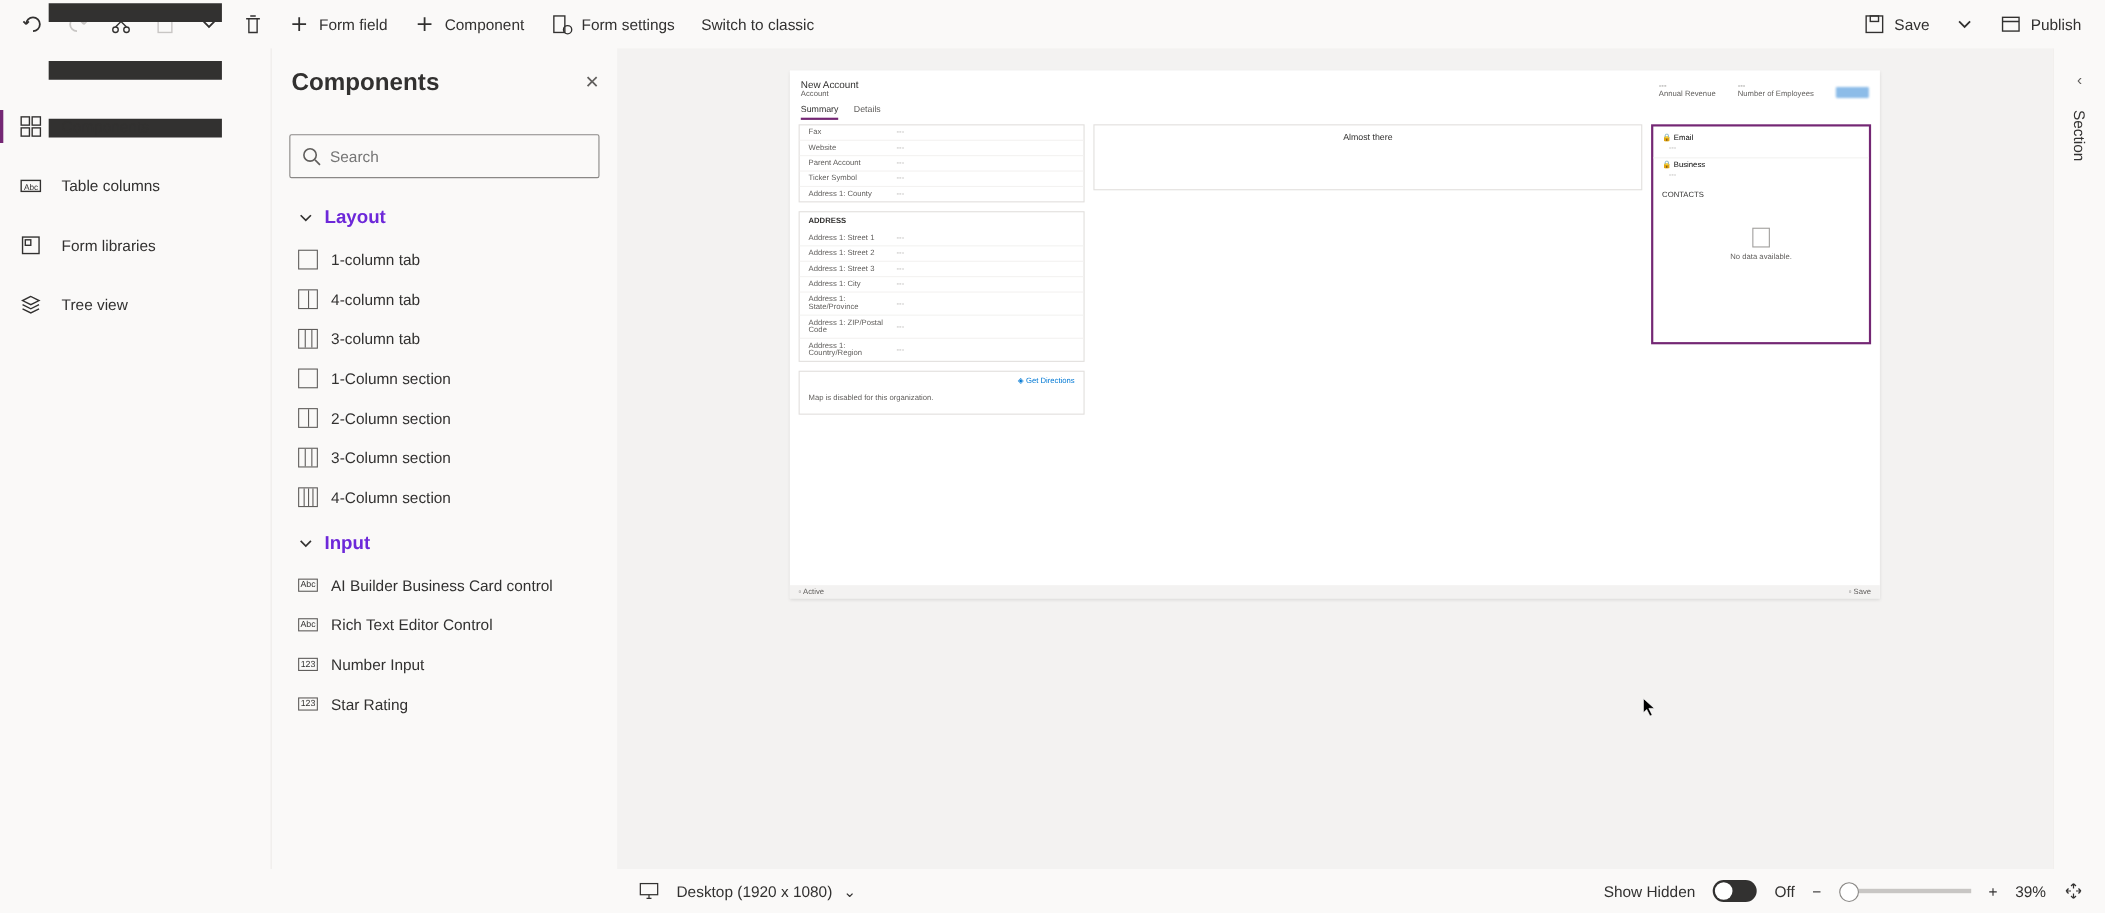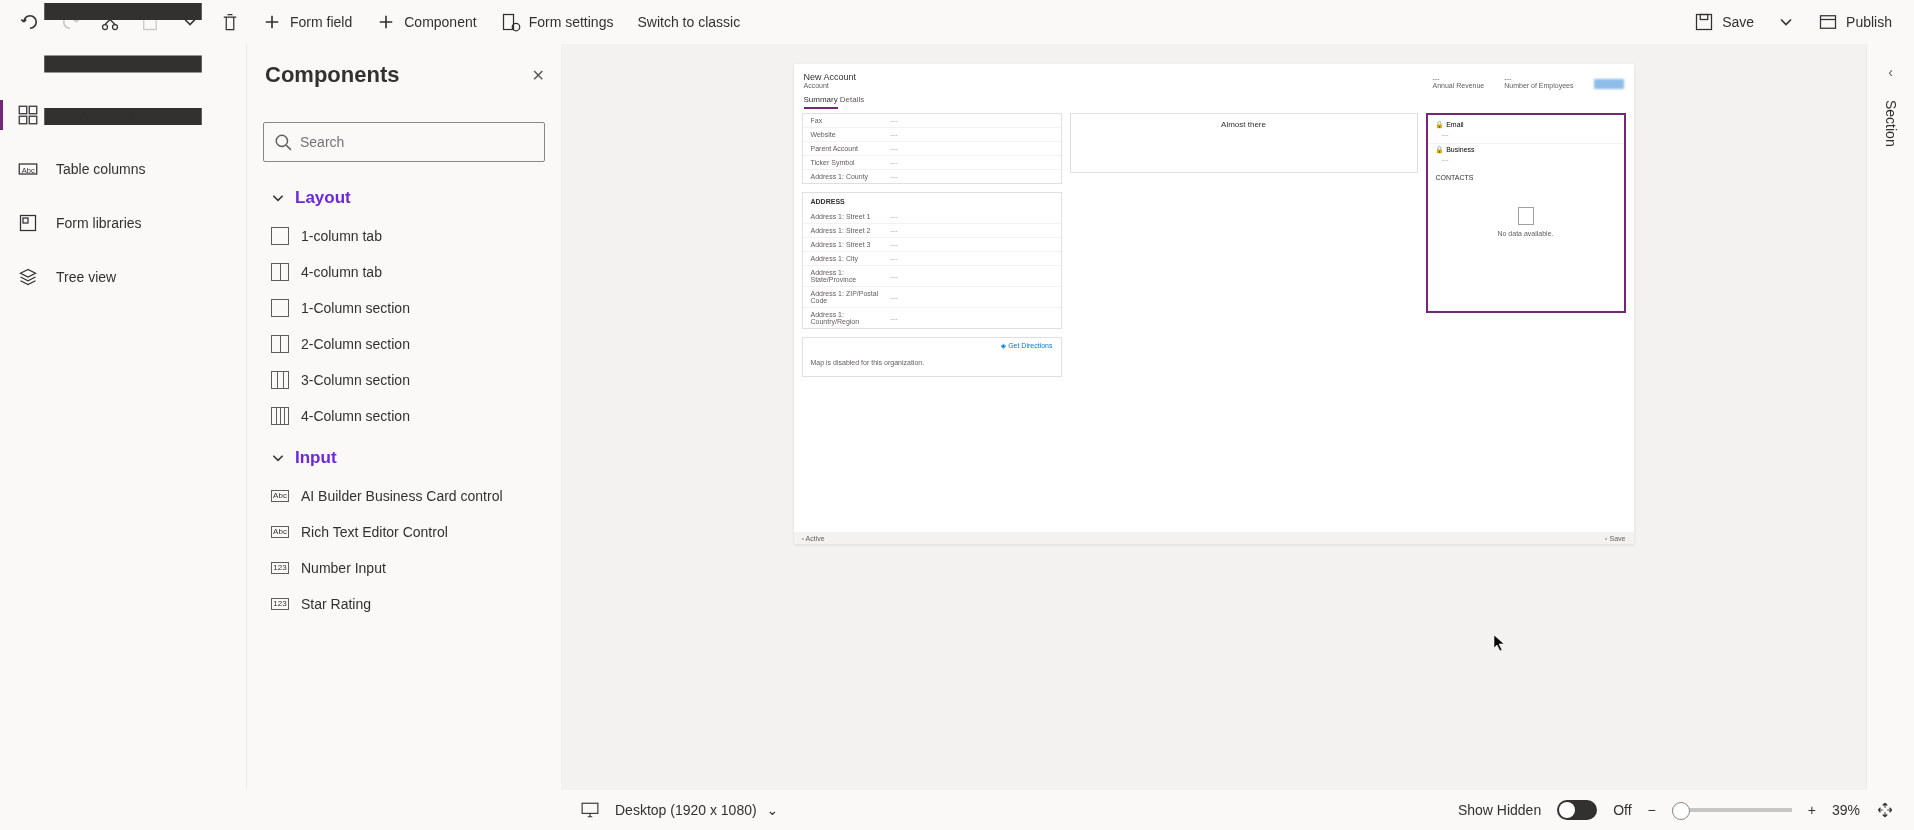--- a/index.html
+++ b/index.html
@@ -34,27 +34,27 @@
 .panel-scroll::-webkit-scrollbar { width: 12px; }
 .panel-scroll::-webkit-scrollbar-thumb { background: #c8c6c4; border-radius: 6px; }
 .group-header { display: flex; align-items: center; gap: 10px; font-size: 17px; font-weight: 600; color: #6d28d9; padding: 14px 0 10px 0; cursor: pointer; }
 .group-chev { width: 14px; height: 14px; display: inline-flex; }
 .comp-item { display: flex; align-items: center; gap: 12px; height: 36px; font-size: 14px; color: #323130; cursor: pointer; }
 .comp-icon { width: 18px; height: 18px; display: inline-flex; align-items: center; justify-content: center; border: 1px solid #605e5c; }
 .comp-icon.text { font-size: 8px; border: 1px solid #605e5c; padding: 0 1px; height: 12px; line-height: 10px; }
 
 
 .canvas-wrap { flex: 1; background: #f3f2f1; position: relative; overflow: hidden; padding: 20px; }
-.canvas { width: 840px; height: 480px; background: #fff; margin: 0 auto; box-shadow: 0 1px 3px rgba(0,0,0,0.1); position: relative; font-size: 8px; }
+.canvas { width: 991px; height: 480px; background: #fff; margin: 0 auto; box-shadow: 0 1px 3px rgba(0,0,0,0.1); position: relative; font-size: 8px; }
 .canvas-header { padding: 8px 10px 2px 10px; display: flex; justify-content: space-between; }
 .ch-left .title { font-size: 9px; font-weight: normal; color: #323130; }
 .ch-left .sub { font-size: 7px; color: #605e5c; }
 .ch-right { display: flex; gap: 20px; font-size: 7px; color: #605e5c; align-items: flex-end; }
 .ch-pill { width: 30px; height: 10px; background: #8cbce8; border-radius: 1px; filter: blur(1px); }
-.tabs { padding: 4px 10px 0 10px; display: flex; gap: 2px; font-size: 8px; }
+.tabs { padding: 4px 10px 0 10px; display: flex; gap: 14px; font-size: 8px; }
 .tab { padding-bottom: 3px; color: #605e5c; }
 .tab.active { border-bottom: 2px solid #742774; color: #323130; }
 .canvas-body { display: flex; gap: 8px; padding: 4px 8px 8px 8px; height: 400px; }
 .col { border: 1px solid #e1dfdd; }
 .col2 { flex: 1; }
 .col3 { width: 200px; border: 2px solid #742774; }
 .section-box { border: 1px solid #e1dfdd; margin-bottom: 8px; }
 .field-row { display: flex; border-bottom: 1px solid #f3f2f1; padding: 3px 8px; align-items: center; }
 .field-row:last-child { border-bottom: none; }
 .field-label { width: 80px; font-size: 7px; color: #605e5c; }
@@ -271,20 +271,27 @@
       </div>
       <div class="comp-item">
           <span class="comp-icon"></span>
           <span>1-column tab</span>
         </div>
       <div class="comp-item">
           <span class="comp-icon" style="position:relative">
             <span style="position:absolute;left:50%;top:0;bottom:0;width:1px;background:#605e5c"></span>
           </span>
           <span>4-column tab</span>
+        </div>
+      <div class="comp-item">
+          <span class="comp-icon" style="position:relative">
+            <span style="position:absolute;left:33%;top:0;bottom:0;width:1px;background:#605e5c"></span>
+            <span style="position:absolute;left:66%;top:0;bottom:0;width:1px;background:#605e5c"></span>
+          </span>
+          <span>3-column tab</span>
         </div>
       <div class="comp-item">
           <span class="comp-icon"></span>
           <span>1-Column section</span>
         </div>
       <div class="comp-item">
           <span class="comp-icon" style="position:relative">
             <span style="position:absolute;left:50%;top:0;bottom:0;width:1px;background:#605e5c"></span>
           </span>
           <span>2-Column section</span>

